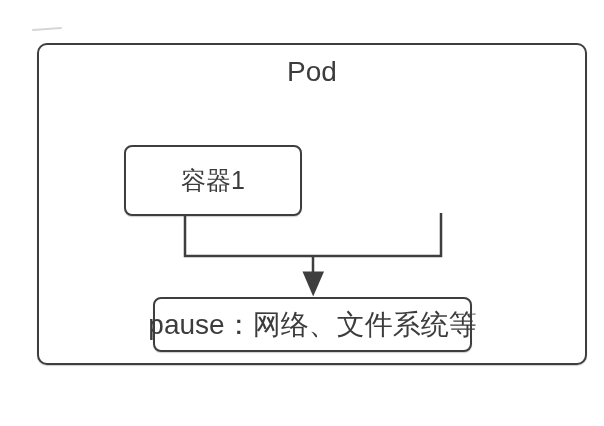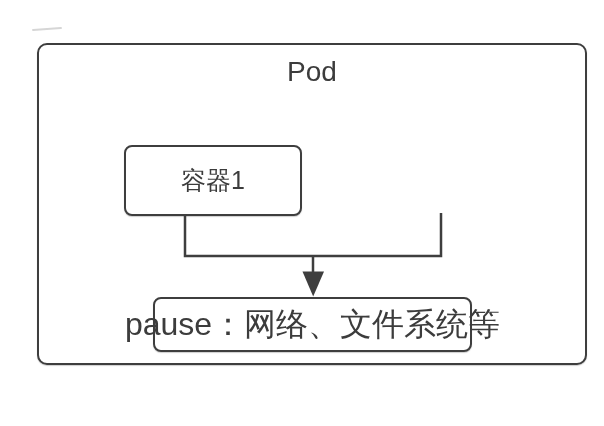--- a/index.html
+++ b/index.html
@@ -70,21 +70,21 @@
     height: 71px;
     font-size: 25px;
   }
   .container-1 { left: 92px; margin-left: 32px; }
   .container-2 { left: 352px; }
   .pause-node {
     left: 153px;
     top: 297px;
     width: 319px;
     height: 55px;
-    font-size: 32px;
+    font-size: 28px;
   }
   .connectors {
     position: absolute;
     left: 0;
     top: 0;
     width: 604px;
     height: 426px;
     pointer-events: none;
   }
 </style>

